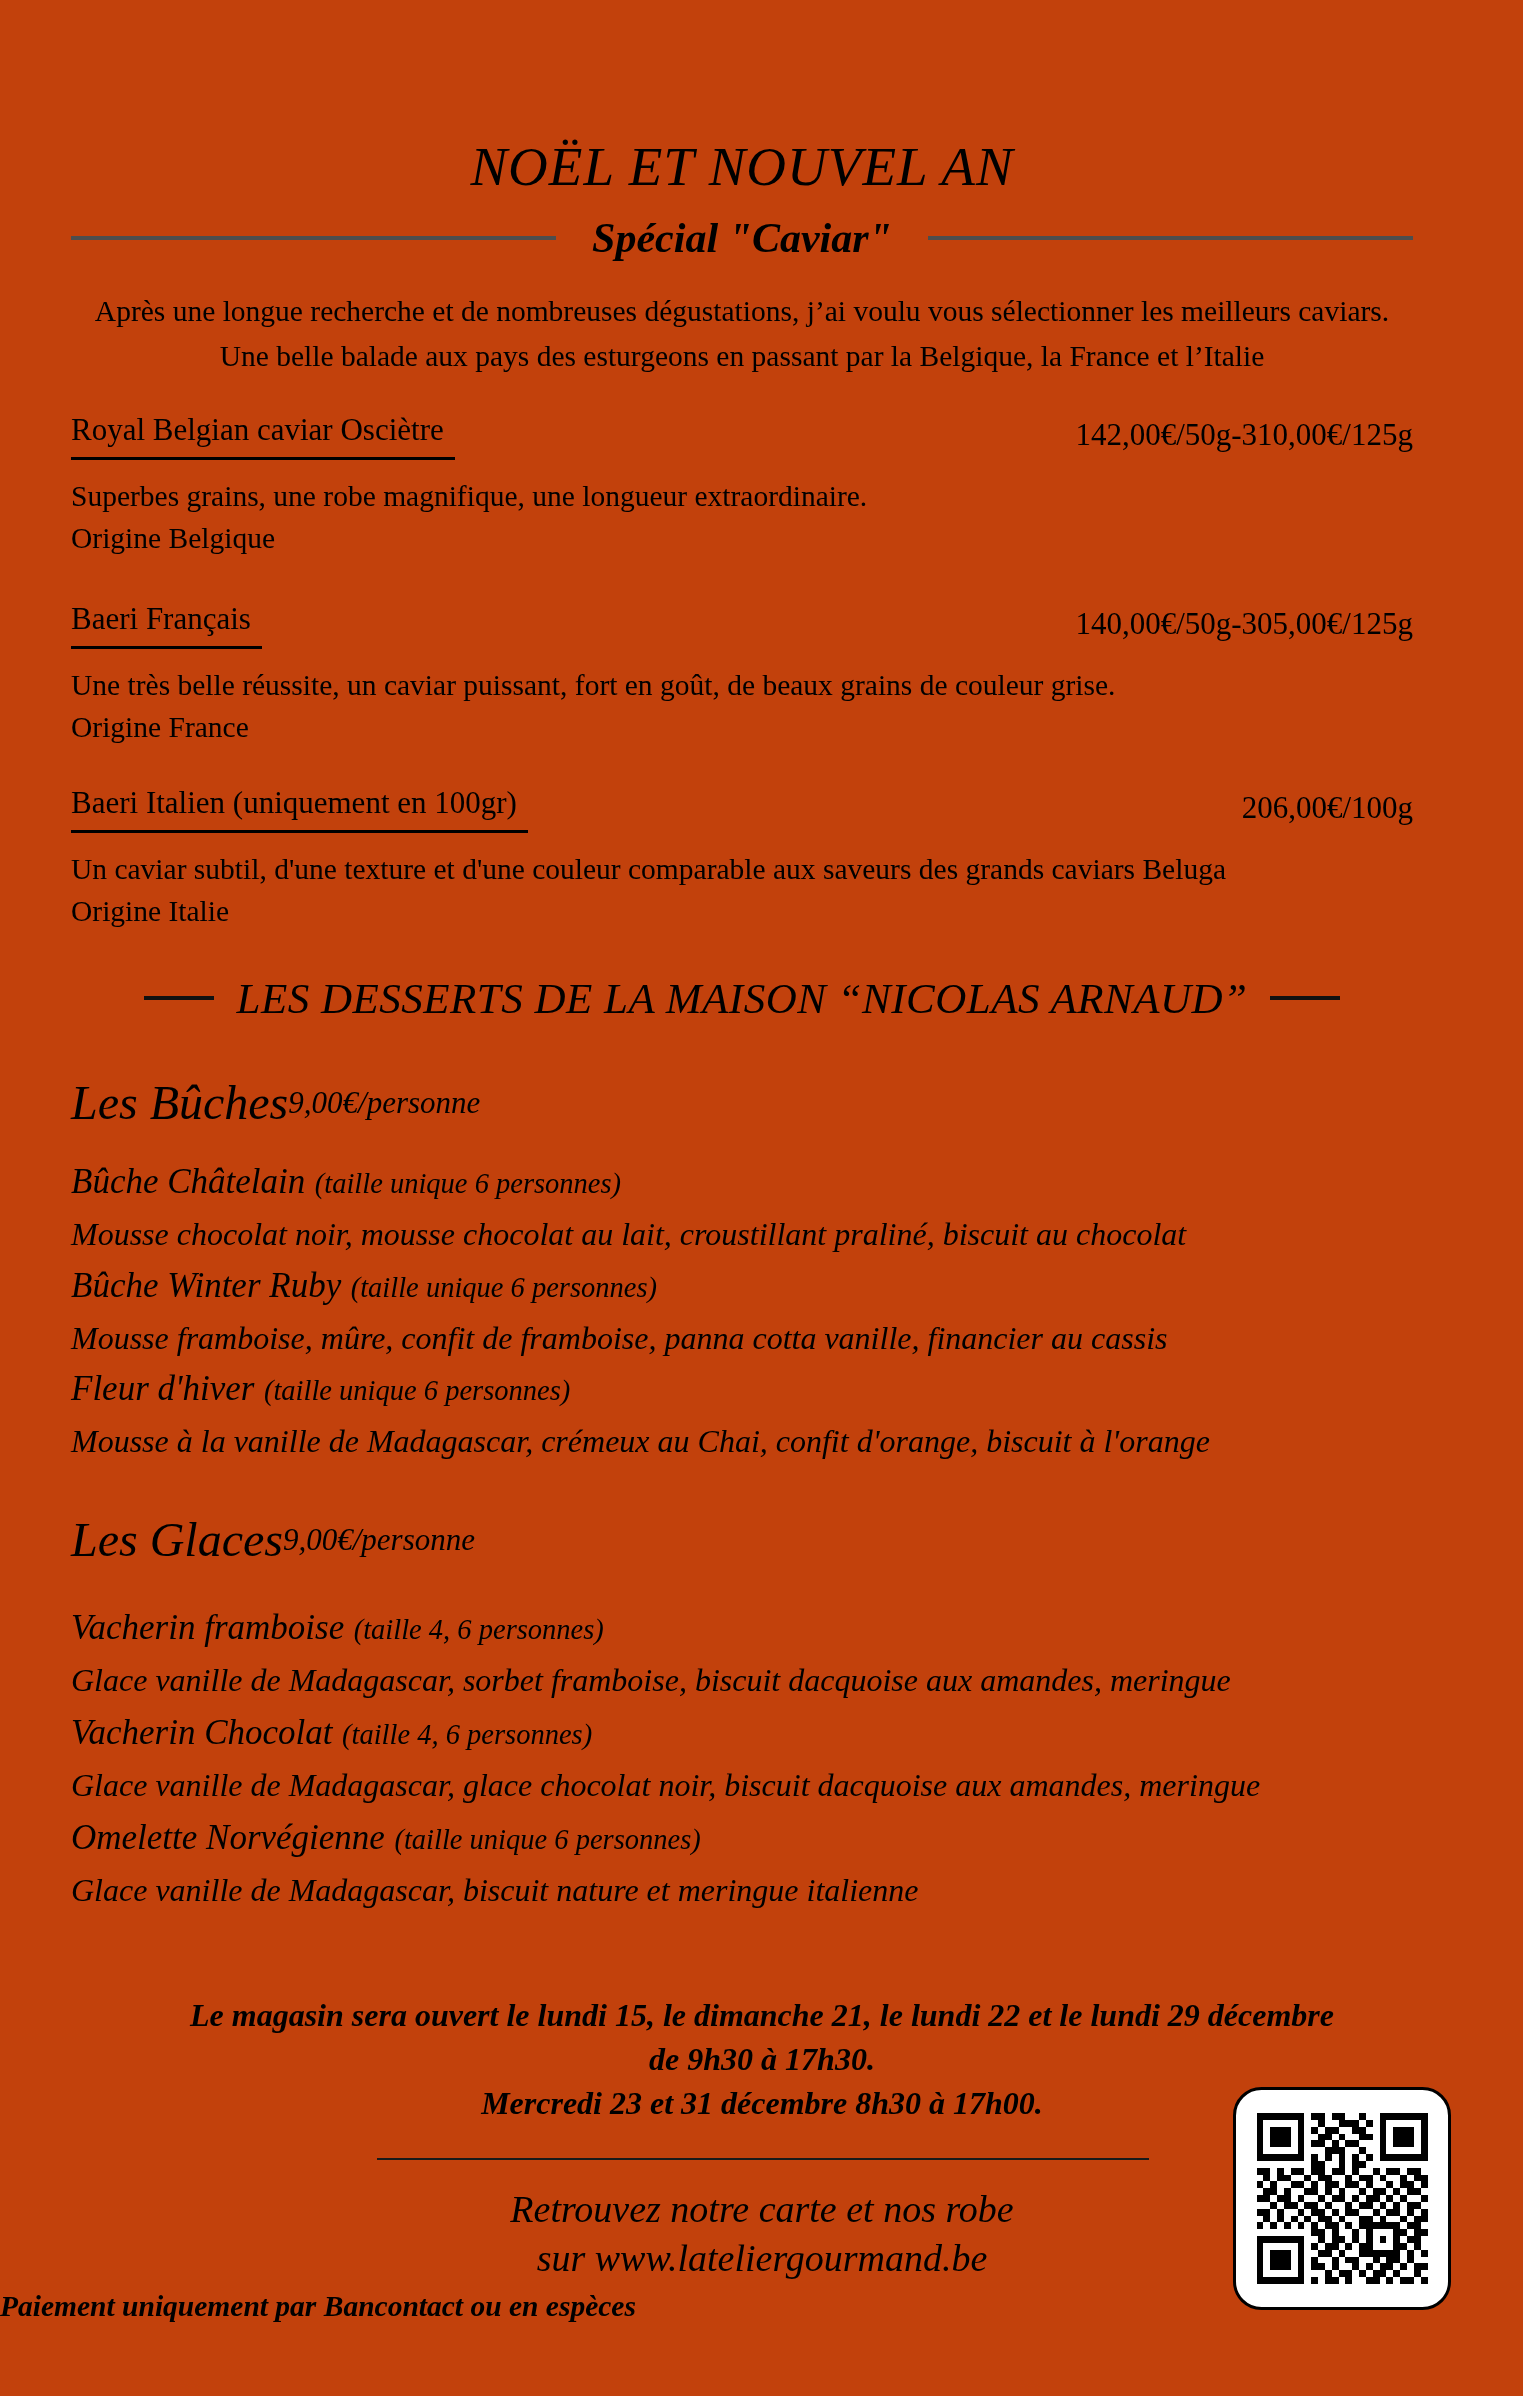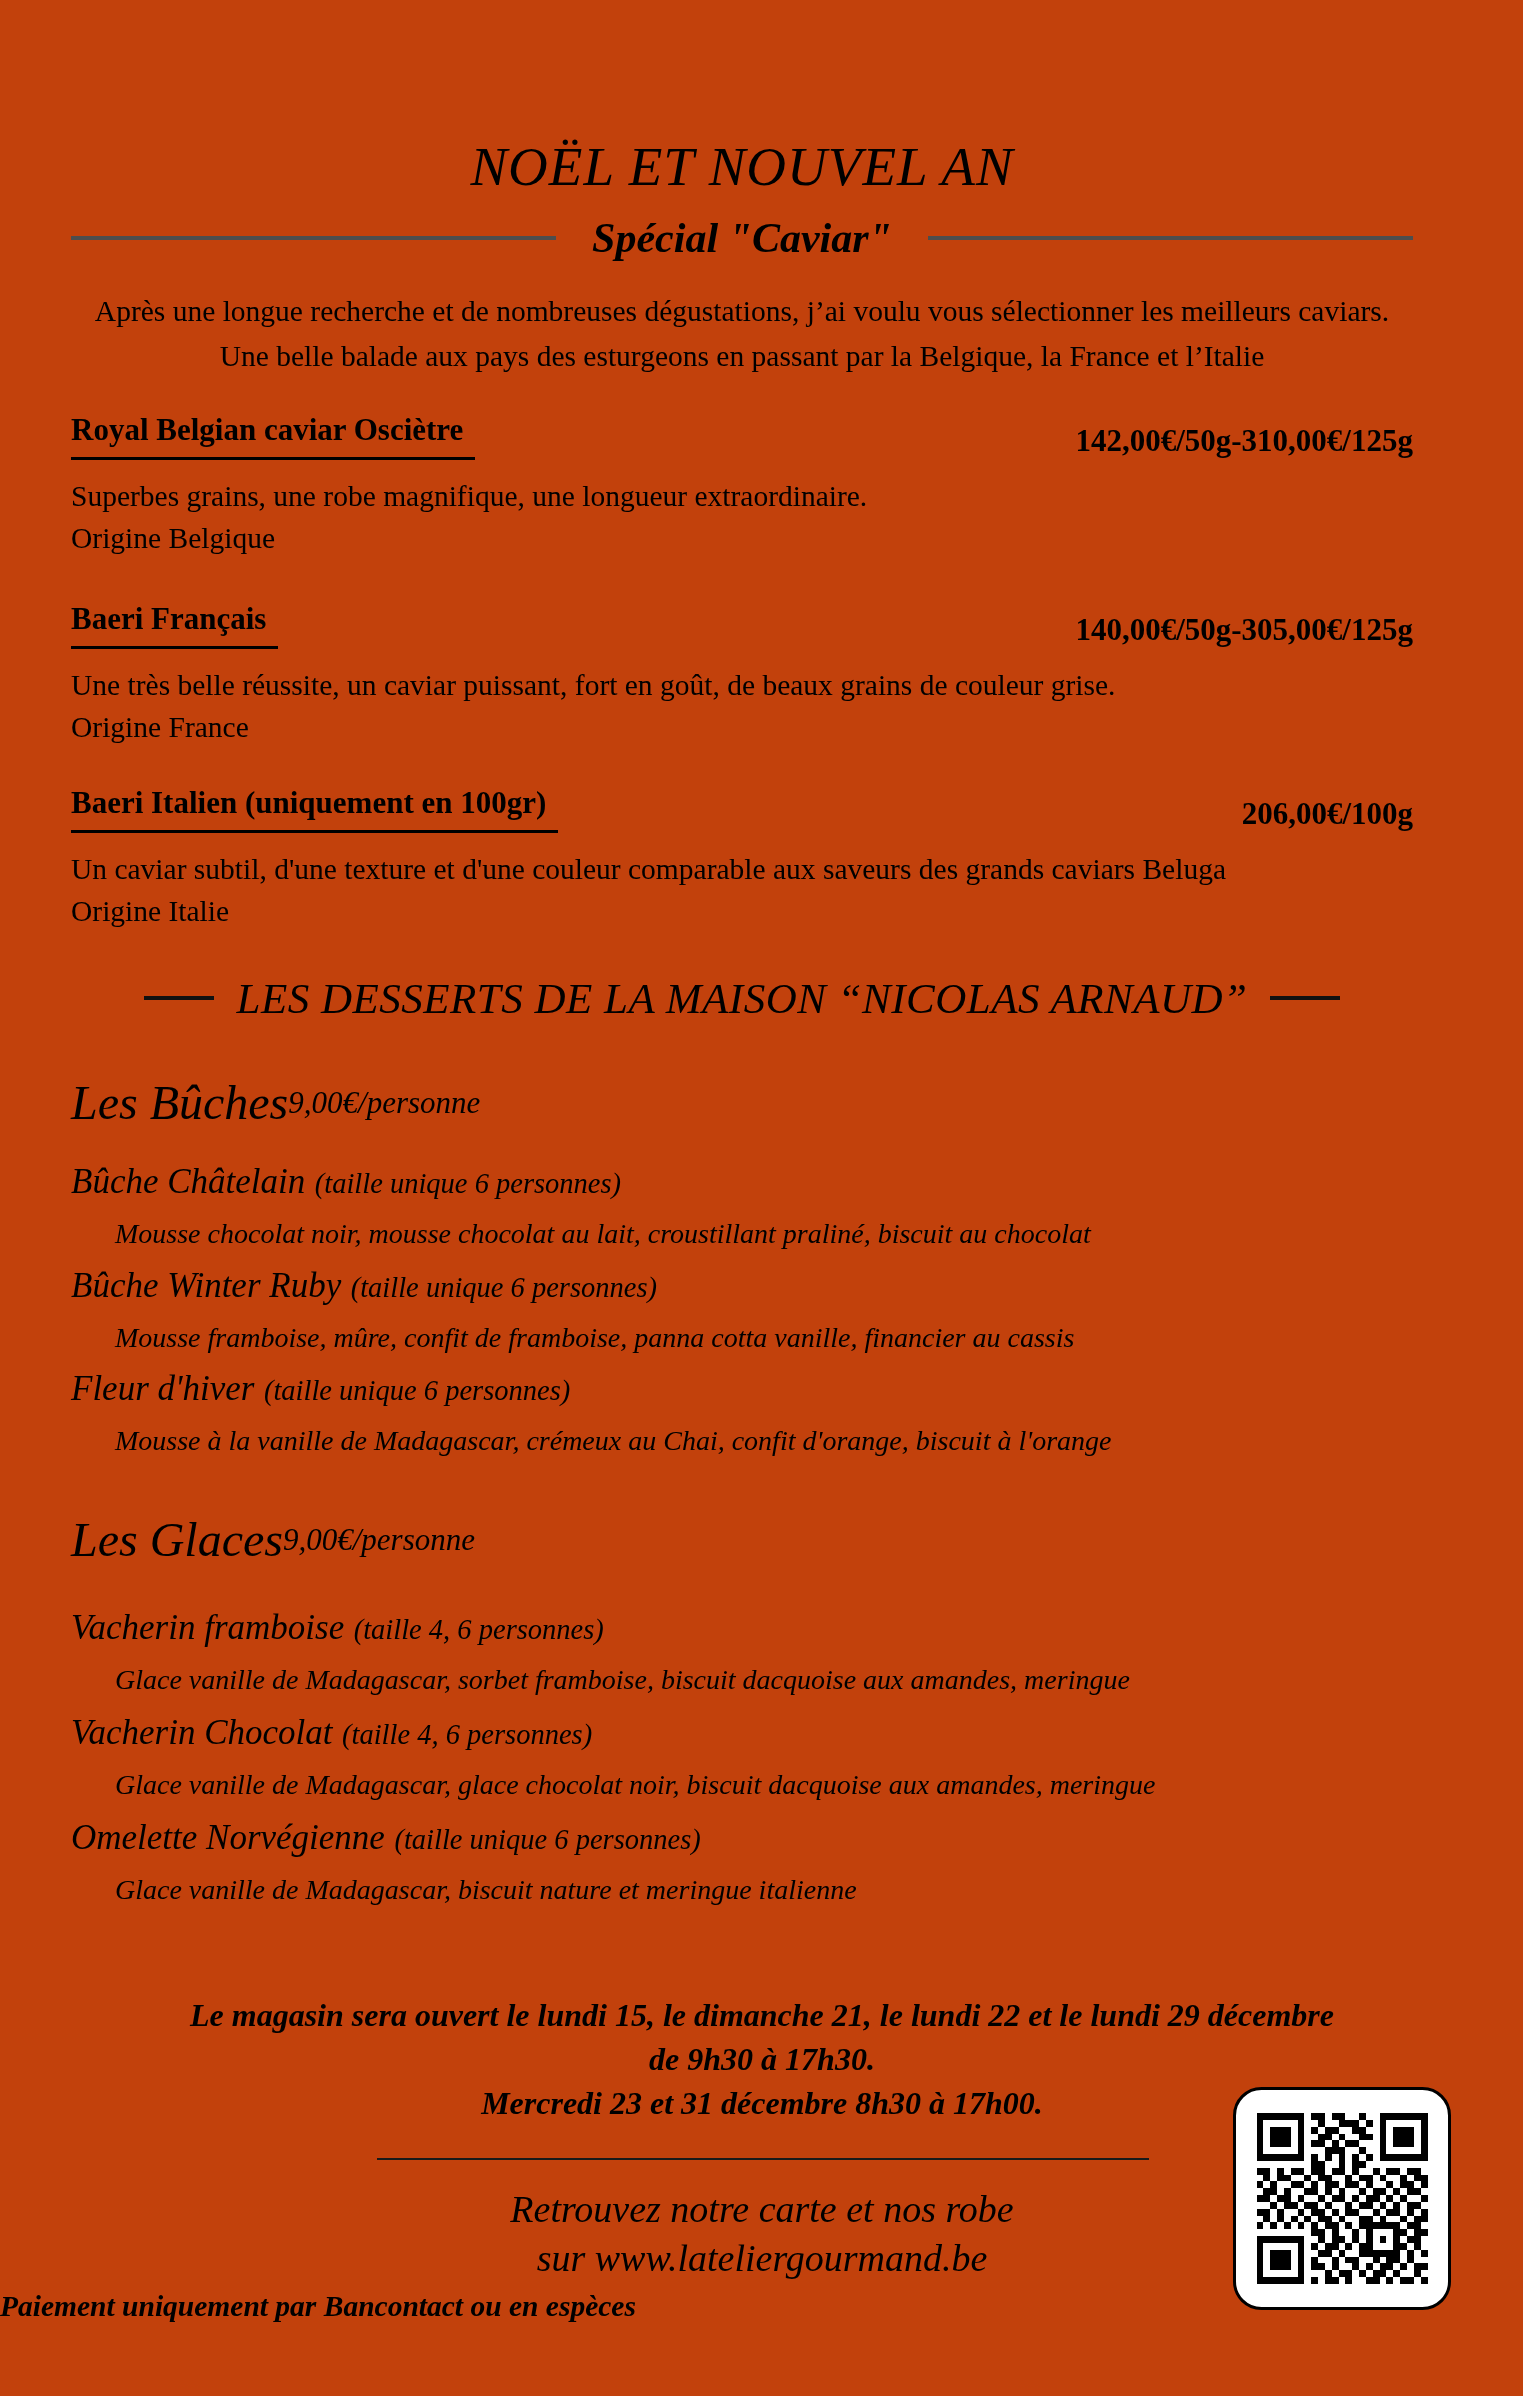--- a/index.html
+++ b/index.html
@@ -25,22 +25,22 @@
   .subtitle-row .rule { flex:1; height:3.8px; background:#4d4d4d; }
   .subtitle {
     margin:0 36px; font-size:42px; font-style:italic; font-weight:bold;
     line-height:1; white-space:nowrap;
   }
   .intro { top:289px; text-align:center; font-size:29.5px; line-height:45px; }
 
   
   .cav-item { }
   .cav-head {
-    display:flex; justify-content:space-between; align-items:flex-end;
-    font-size:31px; line-height:39px;font-weight:bold;
+    display:flex; justify-content:space-between; align-items:center;
+    font-size:31px; line-height:39px;
   }
   .cav-name {
     display:inline-block;
     border-bottom:3.8px solid #000;
     padding:0 11.4px 7.6px 0;
   }
   .cav-price { white-space:nowrap; }
   .cav-desc { margin-top:15px; font-size:29.5px; line-height:42px; }
   .cav-origin { font-size:29.5px; line-height:42px; }
 
@@ -57,21 +57,21 @@
 
   
   .section-header {
     display:flex; justify-content:flex-start; align-items:center; height:49px;
   }
   .section-title { font-size:48px; font-style:italic; line-height:1; }
   .section-price { font-size:31px; font-style:italic; line-height:1; white-space:nowrap; }
 
   .d-item-name-row { font-size:35px; font-style:italic; line-height:42px; }
   .d-item-size { font-size:28.5px; font-style:italic; margin-left:9.5px; }
-  .d-item-desc { margin-top:7.6px; font-size:28px; font-style:italic; line-height:42px;margin-left:44px; }
+  .d-item-desc { margin-top:7.6px; font-size:32px; font-style:italic; line-height:42px; }
 
   
   .notice {
     top:1993px; left:0; right:0; text-align:center;
     font-size:32px; font-style:italic; font-weight:bold; line-height:44px;
   }
   .footer-divider {
     position:absolute; top:2158px; left:377px; width:772px; height:1.9px; background:#1a1a1a;
   }
   .footer-main {

